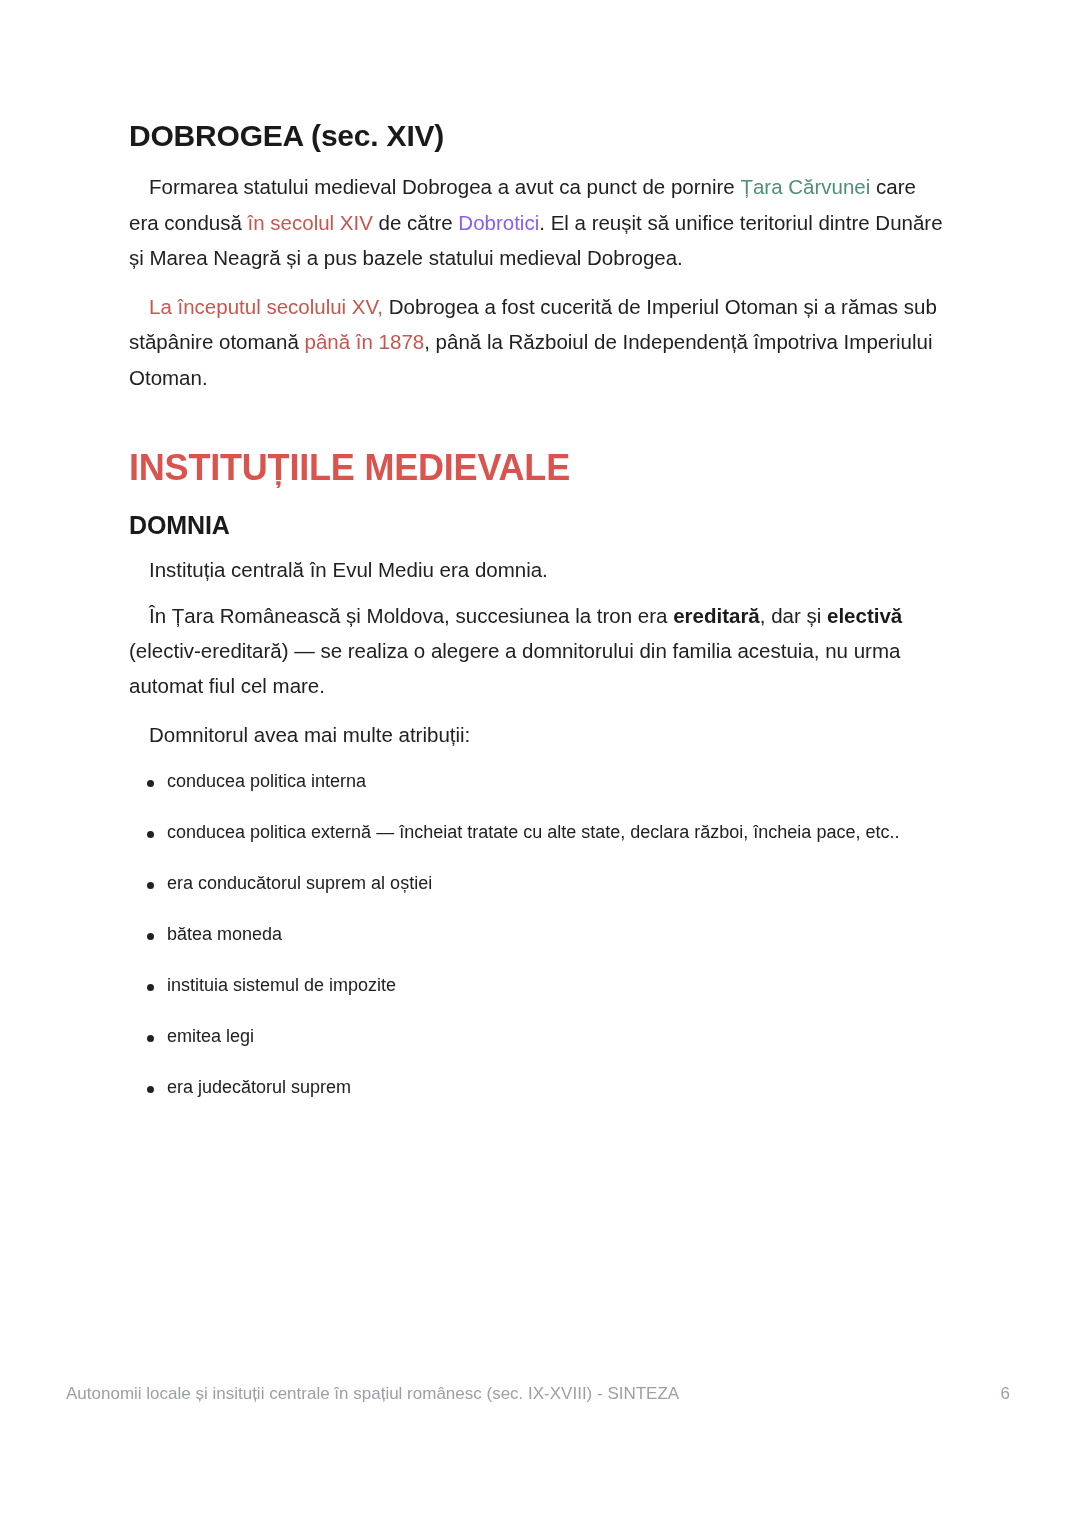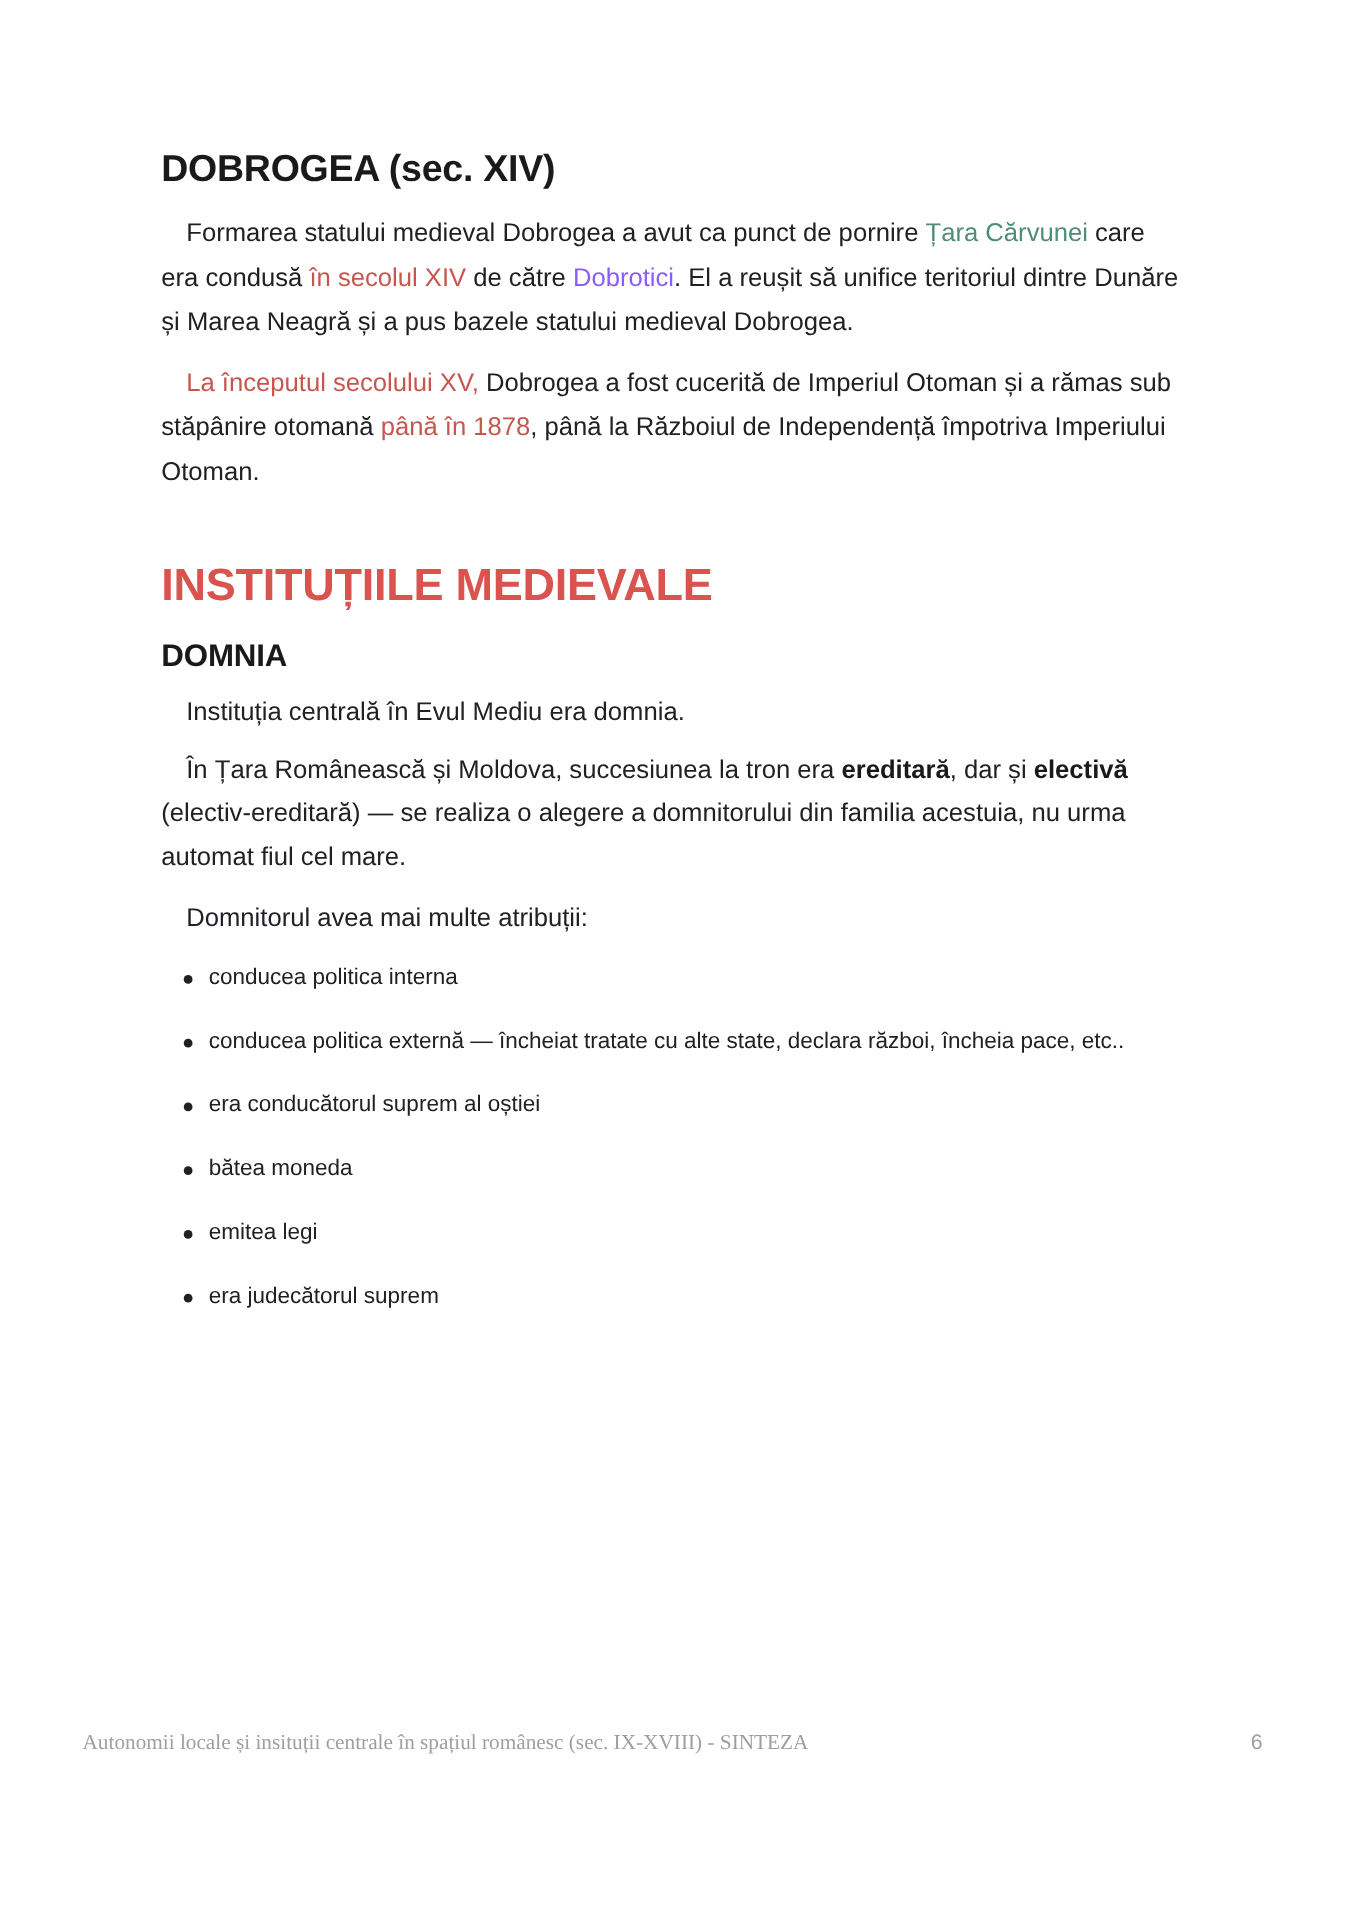--- a/index.html
+++ b/index.html
@@ -102,21 +102,21 @@
     left: 66px;
     right: 66px;
     bottom: 40px;
     display: flex;
     align-items: baseline;
     justify-content: space-between;
     font-size: 17px;
     color: #9aa0a6;
     font-family: "Liberation Sans", sans-serif;
   }
-  .footer-title { white-space: nowrap; font-family: Liberation Serif, serif; }
+  .footer-title { white-space: nowrap; }
   .footer-page  { padding-right: 4px; }
 </style>
 </head>
 <body>
 
 <div class="page">
   <div class="content">
 
     <h1 class="doc-h1">DOBROGEA (sec. XIV)</h1>
 
@@ -134,20 +134,21 @@
     <p class="para"><span>În Țara Românească și Moldova, succesiunea la tron era </span><span class="c-bold">ereditară</span><span>, dar și </span><span class="c-bold">electivă</span><span> (electiv-ereditară) — se realiza o alegere a domnitorului din familia acestuia, nu urma automat fiul cel mare.</span></p>
 
 
     <p class="para tight">Domnitorul avea mai multe atribuții:</p>
 
     <ul class="doc-list">
       <li>conducea politica interna</li>
       <li>conducea politica externă — încheiat tratate cu alte state, declara război, încheia pace, etc..</li>
       <li>era conducătorul suprem al oștiei</li>
       <li>bătea moneda</li>
+      <li>instituia sistemul de impozite</li>
       <li>emitea legi</li>
       <li>era judecătorul suprem</li>
     </ul>
 
   </div>
 
   <div class="footer">
     <span class="footer-title">Autonomii locale și insituții centrale în spațiul românesc (sec. IX-XVIII) - SINTEZA</span>
     <span class="footer-page">6</span>
   </div>

